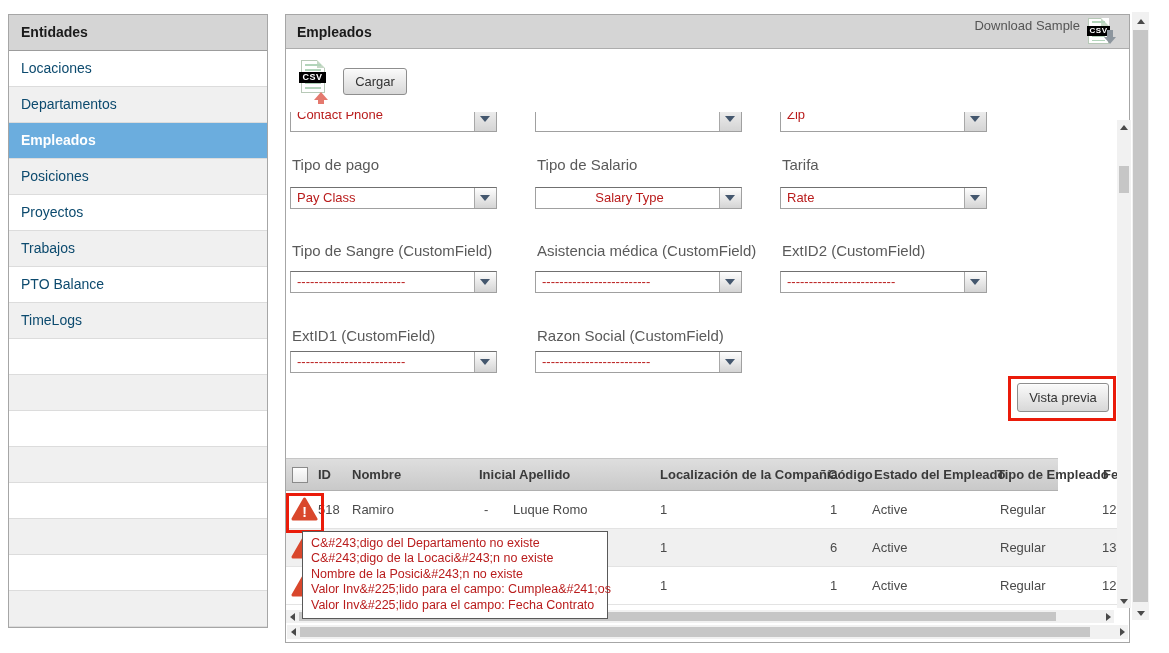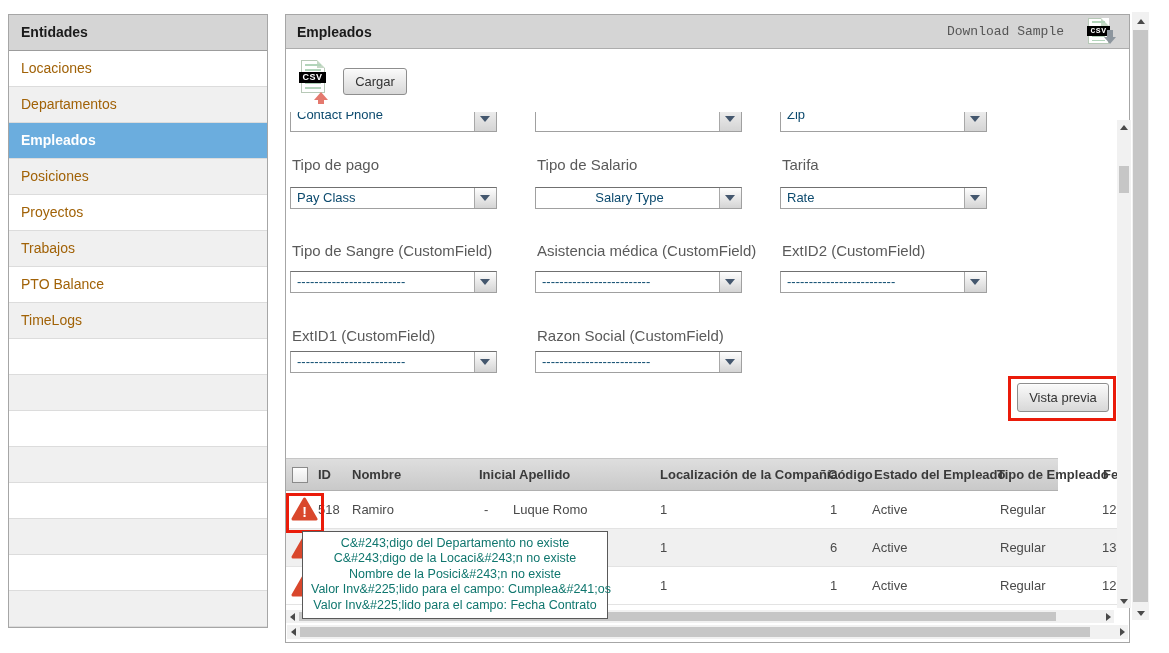--- a/index.html
+++ b/index.html
@@ -5,33 +5,33 @@
   * { margin:0; padding:0; box-sizing:border-box; }
   html,body { background:#fff; }
   body { font-family:"Liberation Sans","DejaVu Sans",sans-serif; }
   .stage { position:relative; width:1169px; height:653px; background:#fff; overflow:hidden; }
 
   
   .sidebar { position:absolute; left:8px; top:14px; width:260px; height:614px;
              border:1px solid #a6a6a6; background:#fff; }
   .sb-header { height:36px; line-height:35px; background:#d5d5d5; border-bottom:1px solid #9c9c9c;
                font-size:14px; font-weight:bold; color:#1a1a1a; padding-left:12px; }
-  .sb-item { height:36px; line-height:35px; padding-left:12px; font-size:14px; color:#a16207;
+  .sb-item { height:36px; line-height:35px; padding-left:12px; font-size:14px; color:#0c4a6e;
              border-bottom:1px solid #dcdcdc; background:#fff; cursor:pointer; }
   .sb-item.alt { background:#f0f0f0; }
   .sb-item.selected { background:#6badde; color:#fff; font-weight:bold; }
 
   
   .panel { position:absolute; left:285px; top:14px; width:845px; height:629px;
            border:1px solid #a6a6a6; background:#fff; }
   .p-header { position:absolute; left:0; top:0; width:843px; height:34px; background:#d5d5d5;
               border-bottom:1px solid #adadad; display:flex; align-items:center;
               justify-content:space-between; padding:0 14px 0 11px; }
   .p-title { font-size:14px; font-weight:bold; color:#1a1a1a; }
-  .dl-group { display:flex; align-items:center; gap:24px;font-family:Liberation Mono, monospace; }
+  .dl-group { display:flex; gap:8px; }
   .dl-label { font-size:13px; color:#555; }
 
   
   .csv-doc { position:absolute; background:#fff; border:1px solid #b7c9b7; }
   .csv-doc::before { content:''; position:absolute; top:-1px; right:-1px; width:0; height:0;
                      border-style:solid; border-width:0 8px 8px 0;
                      border-color:#fff #fff #c5d8c5 #fff; }
   .stripes { position:absolute; left:3px; right:3px;
              background:repeating-linear-gradient(to bottom,#b2d4ba 0 2px, rgba(0,0,0,0) 2px 5px); }
   .csv-band { position:absolute; background:#000000; color:#fff; font-weight:bold;
@@ -43,21 +43,21 @@
          border-radius:3px; font-size:13px; color:#333; text-align:center; cursor:pointer;
          box-shadow:0 1px 0 rgba(255,255,255,.6) inset; }
 
   
   .viewport { position:absolute; left:0; top:97px; width:831px; height:512px; overflow:hidden; background:#fff; }
 
   .f-label { position:absolute; font-size:15px; color:#5a5a5a; white-space:nowrap; }
   .select { position:absolute; width:207px; height:22px; background:#fff;
             border:1px solid #a0a0a0; border-top-color:#707070; cursor:pointer; }
   .select .val { position:absolute; left:6px; top:0; right:24px; line-height:20px; font-size:13px;
-                 color:#0c4a6e; white-space:nowrap; overflow:hidden; }
+                 color:#b91c1c; white-space:nowrap; overflow:hidden; }
   .select .dd-btn { position:absolute; right:0; top:0; bottom:0; width:22px;
                     background:linear-gradient(#fefefe,#d4d4d4); border-left:1px solid #a8a8a8; }
   .select .dd-btn::after { content:''; position:absolute; left:5px; top:calc(50% - 3px); width:0; height:0;
                     border-left:5px solid transparent; border-right:5px solid transparent;
                     border-top:6px solid #44576e; }
   .select.cut { top:-16px; height:36px; }
   .select.cut .val { line-height:36px; }
   .select.cut .dd-btn::after { top:auto; bottom:9px; }
 
   .ann-rect { position:absolute; border:3px solid #ea1b0a; z-index:30; pointer-events:none; }
@@ -73,21 +73,21 @@
   .t-row.alt { background:#f0f0f0; }
   .t-row span { position:absolute; top:0; line-height:37px; font-size:13px; color:#4a4a4a;
                 white-space:nowrap; }
   .checkbox { position:absolute; width:16px; height:16px; background:linear-gradient(#fdfdfd,#e9e9e9);
               border:1px solid #8a8a8a; }
   .warn { position:absolute; width:27px; height:25px; }
 
   
   .tooltip { position:absolute; left:16px; top:419px; width:306px; background:#fff;
              border:1px solid #595959; padding:4px 8px 5px 8px; z-index:40; }
-  .tooltip div { font-size:12.5px; line-height:15.4px; color:#0f766e; white-space:nowrap;text-align:center; }
+  .tooltip div { font-size:12.5px; line-height:15.4px; color:#b91c1c; white-space:nowrap; }
 
   
   .track { position:absolute; background:#f1f1f1; }
   .thumb { position:absolute; background:#c6c6c6; }
   .sb-btn { position:absolute; display:flex; align-items:center; justify-content:center; }
   .tri-up   { width:0;height:0;border-left:4px solid transparent;border-right:4px solid transparent;border-bottom:5px solid #4a4a4a; }
   .tri-down { width:0;height:0;border-left:4px solid transparent;border-right:4px solid transparent;border-top:5px solid #4a4a4a; }
   .tri-left { width:0;height:0;border-top:4px solid transparent;border-bottom:4px solid transparent;border-right:5px solid #4a4a4a; }
   .tri-right{ width:0;height:0;border-top:4px solid transparent;border-bottom:4px solid transparent;border-left:5px solid #4a4a4a; }
 </style>

